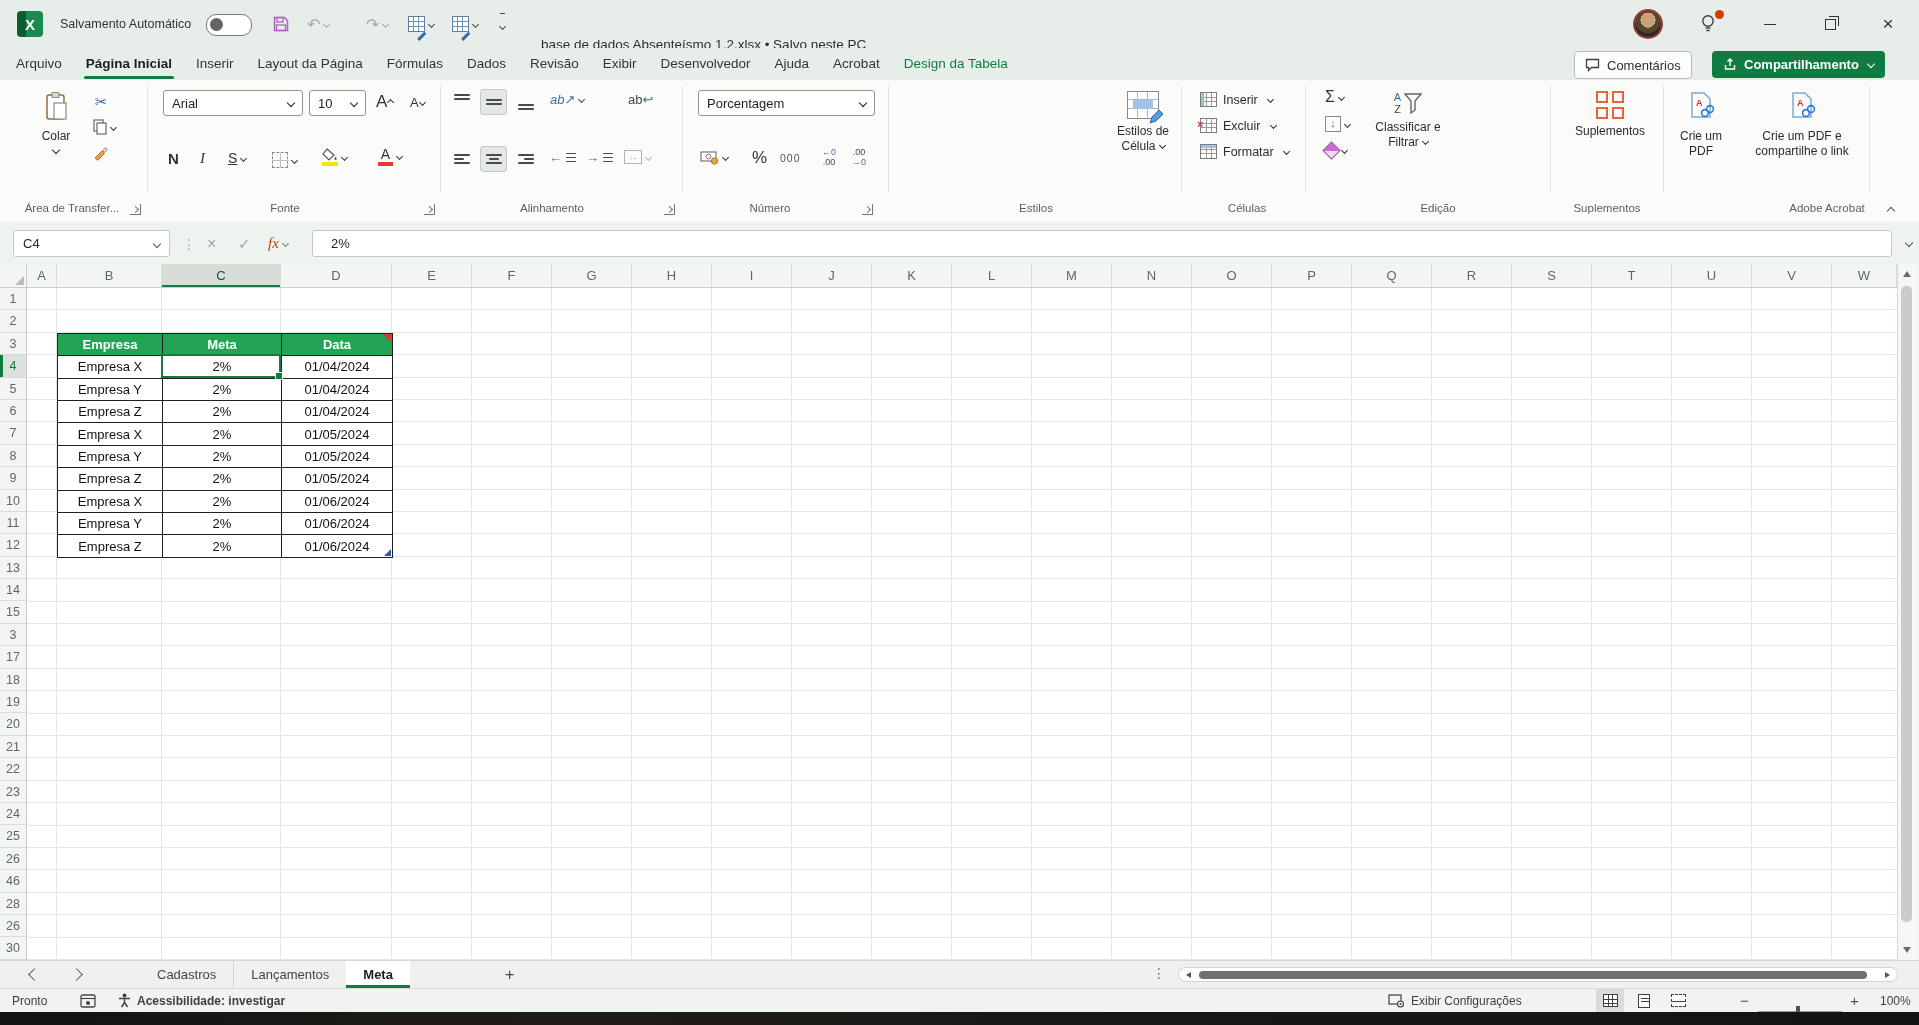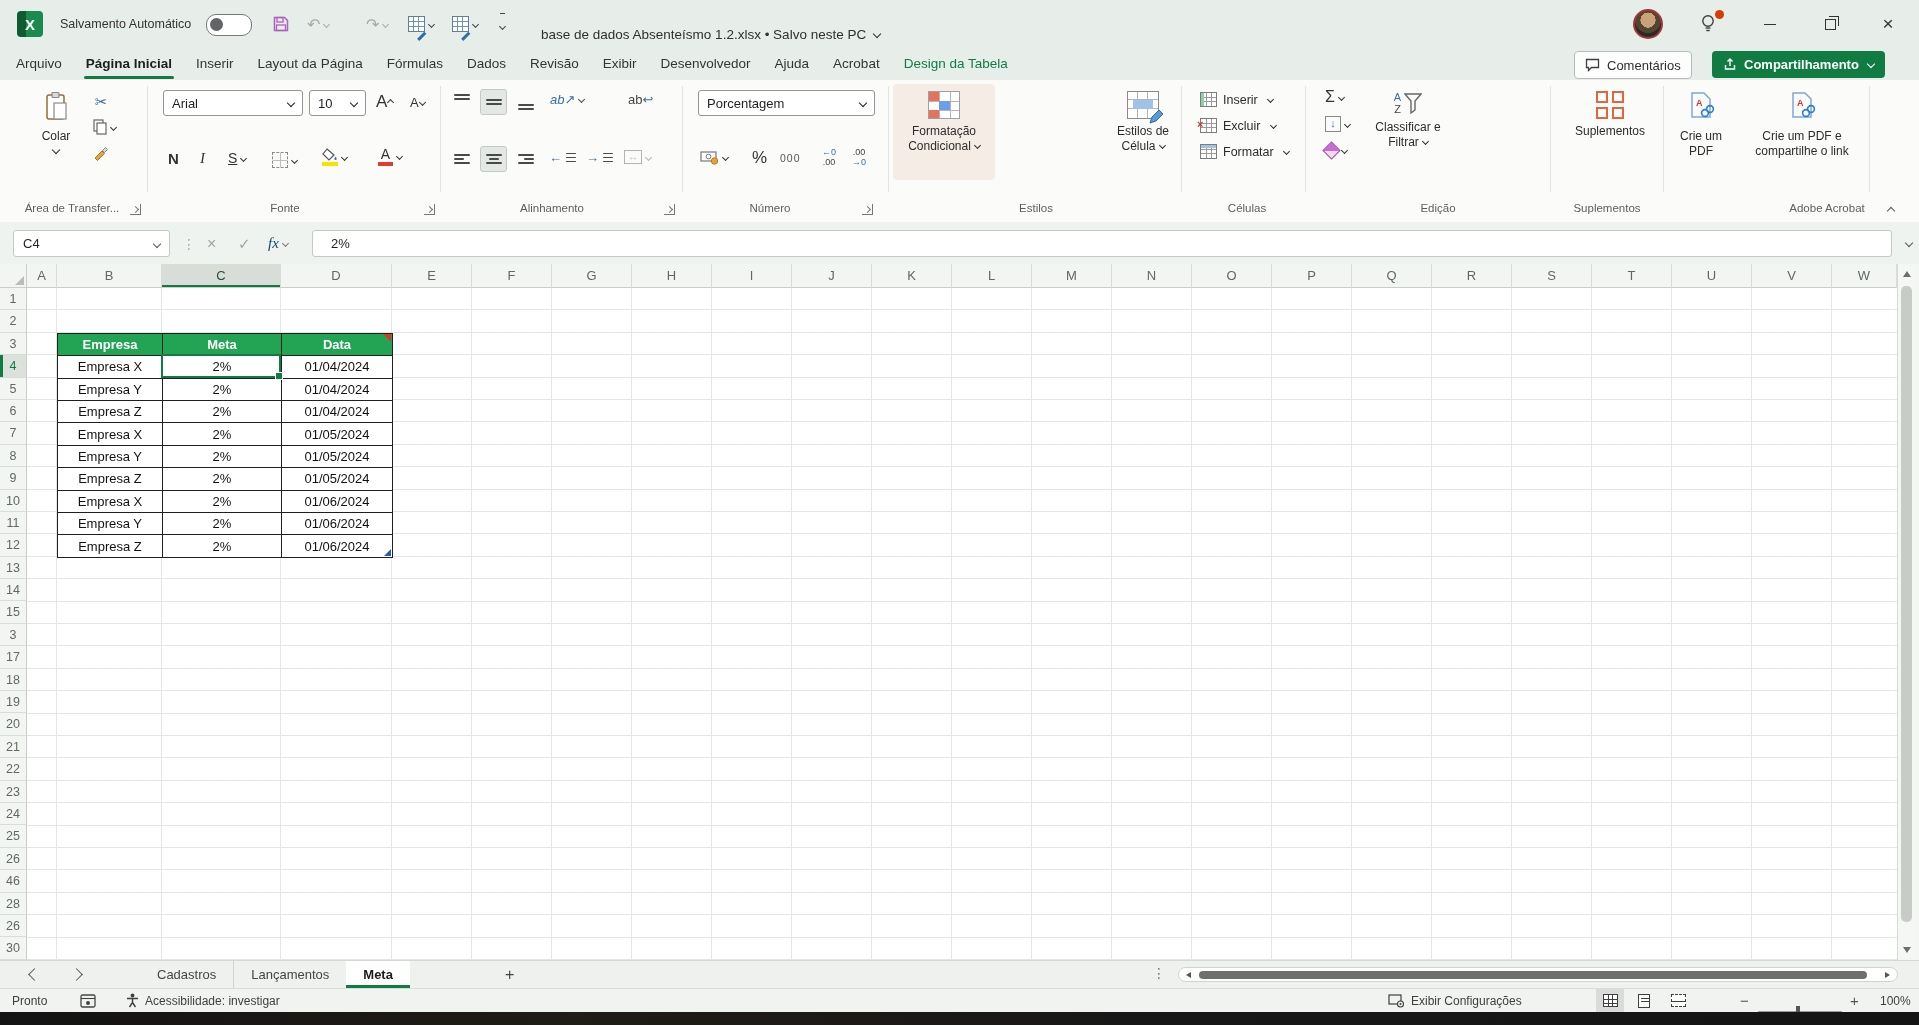--- a/index.html
+++ b/index.html
@@ -14,21 +14,21 @@
 .autosave{position:absolute;top:0;left:60px;height:48px;display:flex;align-items:center;font-size:12.5px;color:#333}
 .toggle{position:absolute;top:14px;left:206px;width:44px;height:20px;border:1px solid #75797a;border-radius:10px;background:#fff}
 .toggle .knob{position:absolute;top:2.5px;left:3px;width:13px;height:13px;border-radius:50%;background:#616568}
 .qatbtn{position:absolute;top:0;height:48px;display:flex;align-items:center;color:#9a9d9a;font-size:17px}
 .tgrid{display:inline-block;width:15px;height:14px;border:1px solid #5f7ea1;background:
  linear-gradient(#6f93b8 0 0) no-repeat 0 4px/15px 1px,
  linear-gradient(#6f93b8 0 0) no-repeat 0 9px/15px 1px,
  linear-gradient(#6f93b8 0 0) no-repeat 4px 0/1px 14px,
  linear-gradient(#6f93b8 0 0) no-repeat 9px 0/1px 14px,#fff;position:relative}
 .tgrid:after{content:"";position:absolute;right:-2px;bottom:-2px;width:10px;height:2.5px;background:#2f6bb0;transform:rotate(-45deg);transform-origin:right bottom}
-.doctitle{position:absolute;top:10px;left:541px;height:48px;display:flex;align-items:center;font-size:13.5px;color:#2f2f2f}
+.doctitle{position:absolute;top:4px;left:541px;height:48px;display:flex;align-items:flex-end;font-size:13.5px;color:#2f2f2f}
 .searchbox{position:absolute;top:9px;left:941px;width:433px;height:30px;background:#fff;border:1px solid #c6cdc7;border-radius:4px;display:flex;align-items:center;padding:0 12px;box-sizing:border-box;color:#70756f;font-size:14px;gap:9px}
 .avatar{position:absolute;top:9px;left:1633px;width:30px;height:30px;border-radius:50%;border:2px solid #9e3a38;box-sizing:border-box;background:radial-gradient(circle at 50% 35%,#caa27a 0 35%,#53432f 36% 60%,#2c2a28 61%)}
 .bulb{position:absolute;top:12px;left:1698px;width:24px;height:24px}
 .reddot{position:absolute;top:-2px;right:-2px;width:9px;height:9px;border-radius:50%;background:#d83b01}
 .winbtn{position:absolute;top:0;width:44px;height:48px;display:flex;align-items:center;justify-content:center;color:#333}
 .minico{display:inline-block;width:12px;border-top:1.4px solid #333}
 .restico{display:inline-block;width:9px;height:9px;border:1.2px solid #333;position:relative;background:#e7eeea}
 .restico:before{content:"";position:absolute;top:-4px;left:3px;width:9px;height:9px;border:1.2px solid #333;border-bottom:none;border-left:none}
 
 .tabrow{position:absolute;top:48px;left:0;width:1919px;height:32px;background:#e7eeea}
@@ -416,24 +416,20 @@
       </span>
     <span class="sbtn stack8" style="left:822px;top:68px">
         <span style="color:#3a6ea5">←0</span>
         <span>.00</span>
       </span>
     <span class="sbtn stack8" style="left:852px;top:68px">
         <span>.00</span>
         <span style="color:#3a6ea5">→0</span>
       </span>
 
-    <div class="bigbtn" style="left:893px;width:102px;background:#f6ece6">
-      <span class="bicon cficon"></span>
-      <span class="blabel" style="width:96px"><span>Formatação Condicional</span><i class="chv sm"></i></span>
-    </div>
     <div class="bigbtn" style="left:1106px;width:74px">
       <span class="bicon fticon mid">
           <svg class="brush" width="16" height="16" viewBox="0 0 16 16">
             <path d="M1 15l6-2 7-7-4-4-7 7z" fill="#5b9bd5" stroke="#2b6cb0" stroke-width="1"></path>
           </svg>
         </span>
       <span class="blabel" style="width:72px"><span>Estilos de Célula</span><i class="chv sm"></i></span>
     </div>
 
     <div class="cellrow" style="left:1200px;top:12px">
@@ -535,21 +531,21 @@
       </div>
     <span class="fbtns" style="left:182px;color:#adadad;font-size:14px">
         <span>⋮</span>
       </span>
     <span class="fbtns" style="left:207px;font-size:16px">
         <span>×</span>
       </span>
     <span class="fbtns" style="left:238px;font-size:15px">
         <span>✓</span>
       </span>
-    <span class="fbtns" style="left:268px;color:#0c4a6e;font-family:'Liberation Serif',serif;font-style:italic;font-size:15px">
+    <span class="fbtns" style="left:268px;color:#c2410c;font-family:'Liberation Serif',serif;font-style:italic;font-size:15px">
         <span>fx</span>
         <i class="chv sm" style="color:#777"></i>
       </span>
     <div class="ffield">
         <span>2%</span>
       </div>
     <i class="chv" style="position:absolute;left:1902px;top:18px;color:#555"></i>
   </section>
 
   <section class="sheet">
@@ -698,21 +694,21 @@
 
   <footer class="statusbar">
     <span class="sbitem" style="left:12px">Pronto</span>
     <span class="sbitem" style="left:80px">
       <svg width="16" height="14" viewBox="0 0 16 14">
           <rect x="1" y="1" width="14" height="12" rx="1.5" fill="none" stroke="#444" stroke-width="1.3"></rect>
           <line x1="1" y1="4.5" x2="15" y2="4.5" stroke="#444" stroke-width="1.1"></line>
           <circle cx="8" cy="9" r="2" fill="#444"></circle>
         </svg>
     </span>
-    <span class="sbitem" style="left:126px;font-weight:400">
+    <span class="sbitem" style="left:118px;font-weight:700">
       <svg width="13" height="15" viewBox="0 0 13 15">
           <circle cx="6.5" cy="2.5" r="1.9" fill="#3f3f3f"></circle>
           <path d="M1 5.5h11M6.5 5.5v4M6.5 9.5l-3 4.5M6.5 9.5l3 4.5" stroke="#3f3f3f" stroke-width="1.4" fill="none"></path>
         </svg>
       <span>Acessibilidade: investigar</span>
     </span>
     <span class="sbitem" style="left:1388px">
       <svg width="17" height="14" viewBox="0 0 17 14">
           <rect x="1" y="1" width="12" height="9" fill="none" stroke="#3f3f3f" stroke-width="1.2"></rect>
           <circle cx="12.5" cy="10" r="3" fill="#f0f3f0" stroke="#3f3f3f" stroke-width="1.1"></circle>

